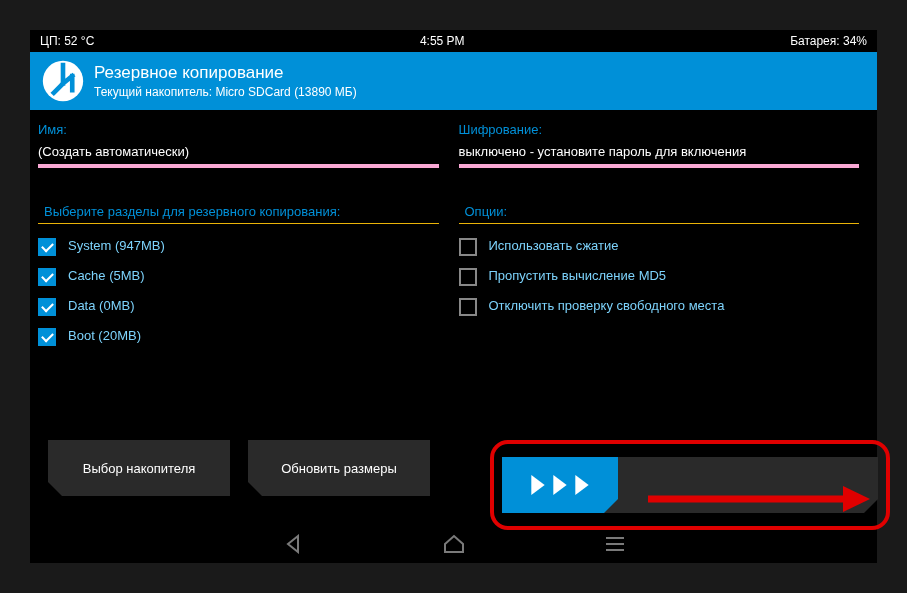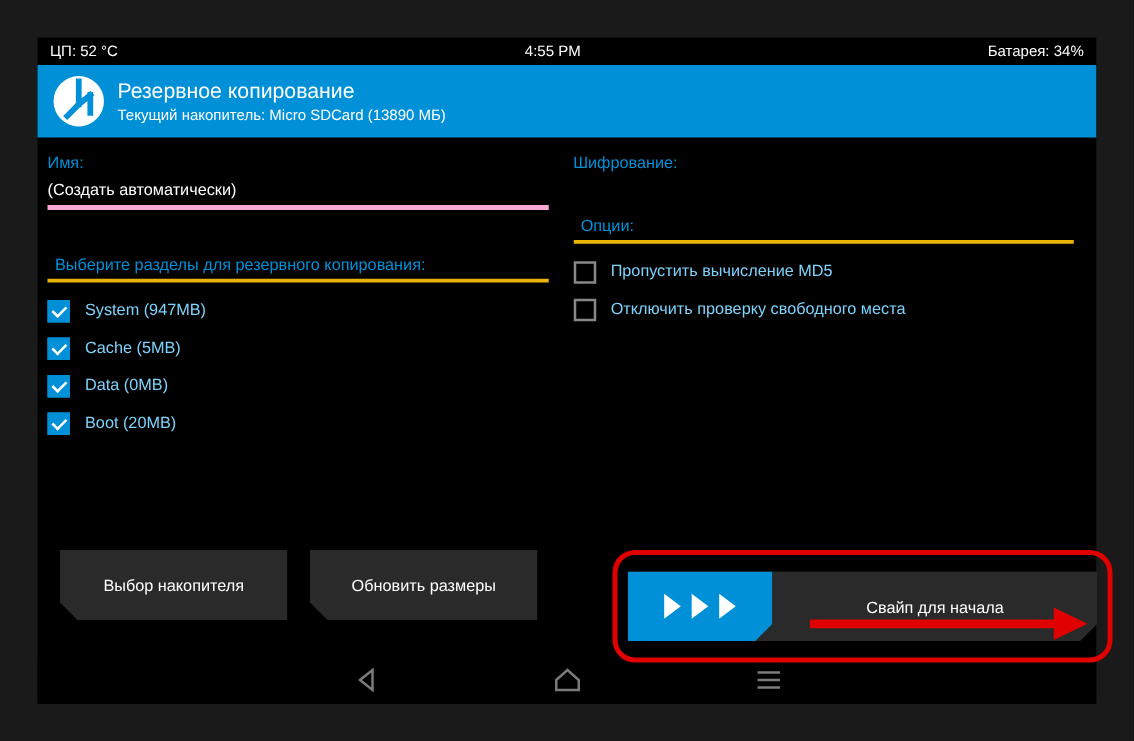--- a/index.html
+++ b/index.html
@@ -63,21 +63,21 @@
       font-size: 13px;
       padding: 3px 0 5px 0;
       border-bottom: 4px solid #f9a8d4;
       margin-bottom: 14px;
     }
     .section-label {
       color: #0090d8;
       font-size: 13px;
       padding: 4px 6px 4px 6px;
       margin-bottom: 8px;
-      border-bottom: 3px solid #eab308;
+      border-bottom: 1px solid #eab308;
       margin-top: 32px;
     }
     .check-row {
       display: flex;
       align-items: flex-start;
       padding: 6px 0;
       color: #7dd3fc;
       font-size: 13px;
       cursor: pointer;
     }
@@ -231,23 +231,28 @@
           </div>
           <div class="check-row">
             <div class="checkbox checked"></div>
             <span>Boot (20MB)</span>
           </div>
         </div>
     </div>
 
     <div class="col col-right">
       <div class="label-blue">Шифрование:</div>
+      <div class="field-value">выключено - установите пароль для включения</div>
 
       <div class="section-label">Опции:</div>
       <div id="options-list">
+          <div class="check-row">
+            <div class="checkbox"></div>
+            <span>Использовать сжатие</span>
+          </div>
           <div class="check-row">
             <div class="checkbox"></div>
             <span>Пропустить вычисление MD5</span>
           </div>
           <div class="check-row">
             <div class="checkbox"></div>
             <span>Отключить проверку свободного места</span>
           </div>
         </div>
     </div>
@@ -264,21 +269,20 @@
         <svg viewBox="0 0 10 12">
             <path d="M1 0 L9 6 L1 12 Z" fill="#fff"></path>
           </svg>
         <svg viewBox="0 0 10 12">
             <path d="M1 0 L9 6 L1 12 Z" fill="#fff"></path>
           </svg>
         <svg viewBox="0 0 10 12">
             <path d="M1 0 L9 6 L1 12 Z" fill="#fff"></path>
           </svg>
       </div>
-      <div class="swipe-text">Свайп для начала</div>
     </div>
     <div class="swipe-highlight"></div>
     <svg class="red-arrow" viewBox="0 0 222 26">
       <line x1="0" y1="13" x2="198" y2="13" stroke="#e00000" stroke-width="7"></line>
       <path d="M195 0 L222 13 L195 26 Z" fill="#e00000"></path>
     </svg>
   </div>
 
   <div class="nav-bar">
     <svg class="nav-icon" width="20" height="20" viewBox="0 0 20 20">

